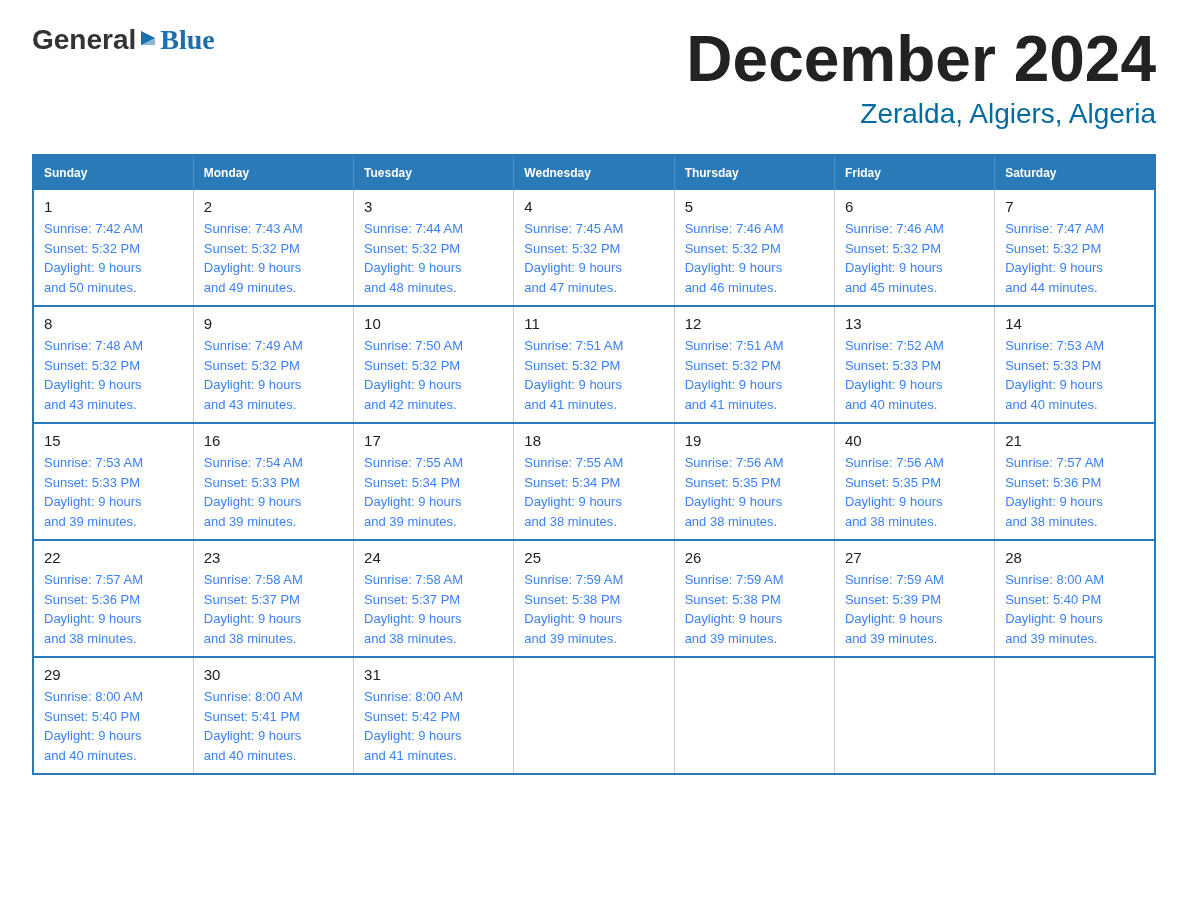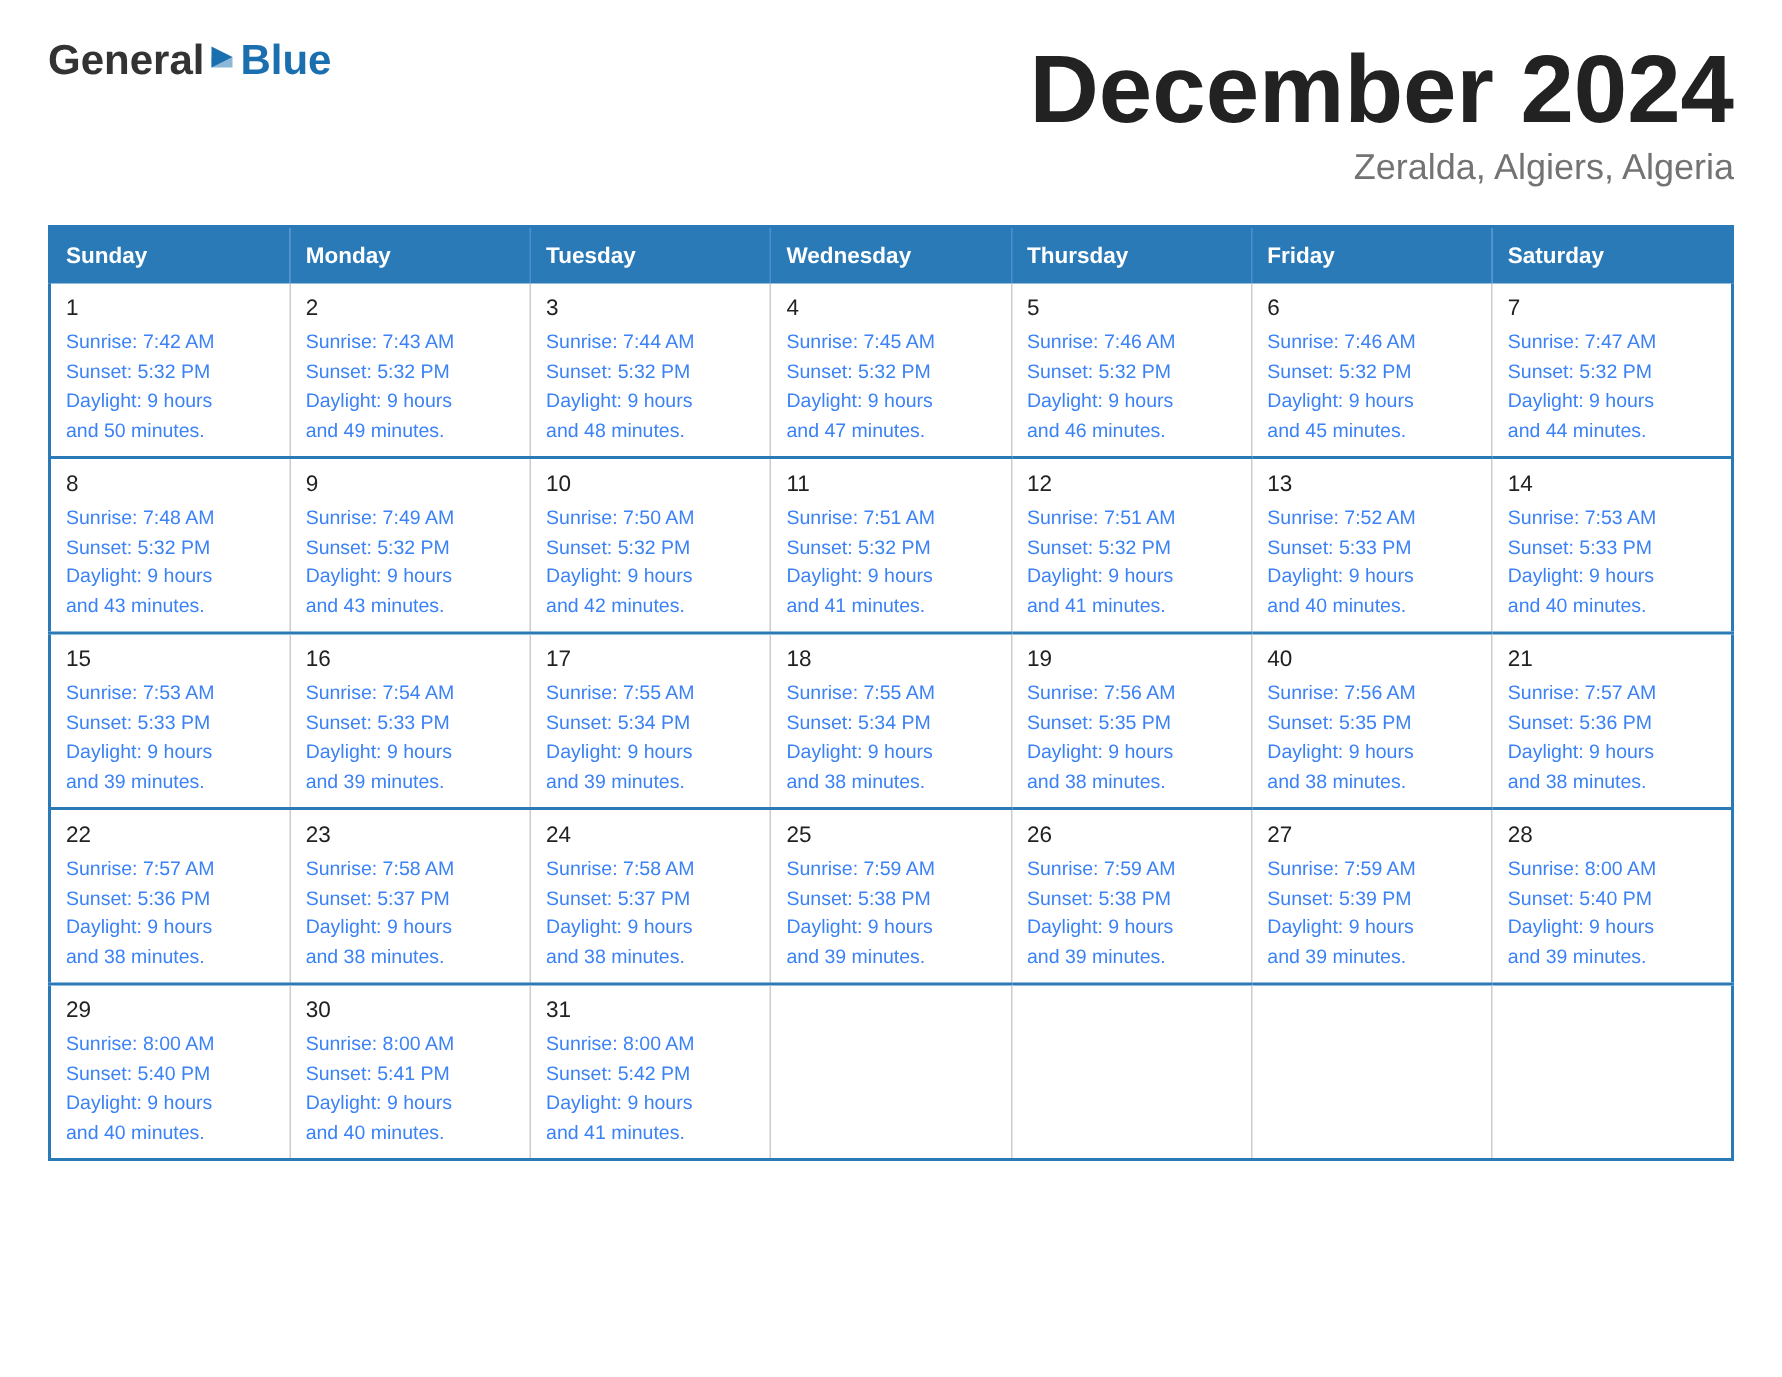--- a/index.html
+++ b/index.html
@@ -23,44 +23,44 @@
       align-items: flex-start;
     }
     .logo-text {
       display: flex;
       align-items: center;
       font-size: 28px;
       font-weight: bold;
       color: #333;
     }
     .logo-general { color: #333; }
-    .logo-blue { color: #1a6faf; }
+    .logo-blue { color: #1a6faf; font-family: Liberation Serif, serif; }
     .title-area {
       text-align: right;
     }
     .month-title {
       font-size: 64px;
       font-weight: bold;
       color: #222;
       line-height: 1.1;
     }
     .location-subtitle {
-      font-size: 24px;
-      color: #737373;
+      font-size: 28px;
+      color: #0369a1;
       margin-top: 4px;
     }
     .calendar-table {
       width: 100%;
       border-collapse: collapse;
       border: 2px solid #2a7ab8;
     }
     .calendar-table thead tr th {
       background-color: #2a7ab8;
       color: #ffffff;
-      font-size: 15px;
+      font-size: 12px;
       font-weight: bold;
       padding: 10px 10px;
       text-align: left;
       border-right: 1px solid #4a90d0;
     }
     .calendar-table thead tr th:last-child {
       border-right: none;
     }
     .calendar-table tbody tr td {
       vertical-align: top;

